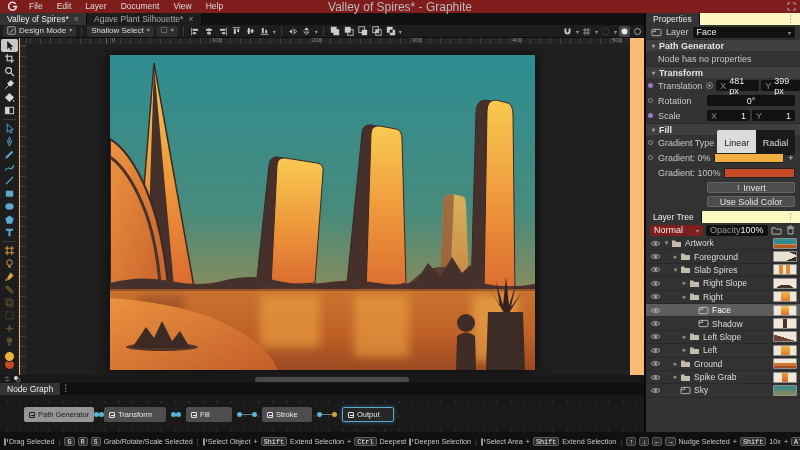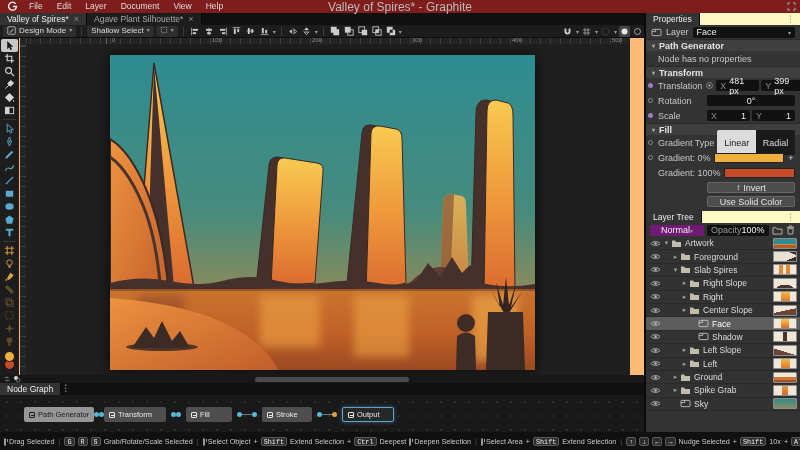--- a/index.html
+++ b/index.html
@@ -99,21 +99,21 @@
   .segmented{margin-left:auto;display:flex;width:88px;height:25px;border-radius:2px;overflow:hidden}
   .seg{flex:1;display:flex;align-items:center;justify-content:center;background:#1a1a1a;color:#ddd}
   .seg.sel{background:#dcdcdc;color:#1a1a1a}
   .gswatch{margin-left:auto;width:76px;height:10px;border-radius:1px;border:1px solid #222}
   .plus{color:#ddd;font-size:9px;width:8px;text-align:center}
   .btn-row{display:flex;justify-content:flex-end;padding:2px 5px 1px}
   .pbtn{width:88px;height:11px;background:#4d4d4d;border:1px solid #666;border-radius:2px;display:flex;align-items:center;justify-content:center;gap:3px;color:#e5e5e5}
 
   
   .lt-controls{display:flex;align-items:center;gap:3px;padding:0 4px;height:14px}
-  .lt-select{background:#701a75;border-radius:2px;height:11px;width:60px;display:flex;align-items:center;padding:0 11px;color:#eee}
+  .lt-select{background:#7f1d1d;border-radius:2px;height:11px;width:60px;display:flex;align-items:center;padding:0 4px;color:#eee}
   .lt-select .chev{margin-left:auto;color:#999;font-size:6px}
   .lt-opacity{background:#111;border-radius:2px;height:11px;flex:1;display:flex;align-items:center;padding:0 4px}
   .lt-opacity .ov{margin-left:auto;color:#eee}
   .lt-icon{width:13px;height:11px;display:flex;align-items:center;justify-content:center}
   .tree{overflow:hidden}
   .trow{display:flex;align-items:center;height:13.4px;padding:0 0 0 4px;background:#323232;border-bottom:1px solid #2a2a2a;font-size:8.5px;color:#ddd}
   .trow.sel{background:#5d5d5d;color:#fff}
   .trow .eye{width:12px;flex:none;display:flex;align-items:center}
   .trow .arrow{width:9px;flex:none;color:#999;font-size:7px;text-align:center}
   .trow .ticon{width:12px;flex:none;display:flex;align-items:center}
@@ -858,37 +858,20 @@
           <span style="width: 18px; flex: 0 0 auto;"></span>
           <span class="arrow">▸</span>
           <span class="ticon">
             <svg width="11" height="9" viewBox="0 0 12 10">
               <path d="M1 1.8h3.5l1 1.4H11V9H1z" fill="#c3bcac"></path>
             </svg>
           </span>
           <span class="lbl">Right</span>
           <span class="thumb th-right"></span>
         </div>
-        <div class="trow">
-          <span class="eye">
-            <svg width="11" height="9" viewBox="0 0 12 10">
-              <path d="M1 5C3 2.2 9 2.2 11 5 9 7.8 3 7.8 1 5z" fill="none" stroke="#b5b5b5"></path>
-              <circle cx="6" cy="5" r="1.5" fill="#b5b5b5"></circle>
-            </svg>
-          </span>
-          <span style="width: 18px; flex: 0 0 auto;"></span>
-          <span class="arrow">▸</span>
-          <span class="ticon">
-            <svg width="11" height="9" viewBox="0 0 12 10">
-              <path d="M1 1.8h3.5l1 1.4H11V9H1z" fill="#c3bcac"></path>
-            </svg>
-          </span>
-          <span class="lbl">Center Slope</span>
-          <span class="thumb th-centerslope"></span>
-        </div>
         <div class="trow sel">
           <span class="eye">
             <svg width="11" height="9" viewBox="0 0 12 10">
               <path d="M1 5C3 2.2 9 2.2 11 5 9 7.8 3 7.8 1 5z" fill="none" stroke="#b5b5b5"></path>
               <circle cx="6" cy="5" r="1.5" fill="#b5b5b5"></circle>
             </svg>
           </span>
           <span style="width: 27px; flex: 0 0 auto;"></span>
           <span class="arrow"></span>
           <span class="ticon">

